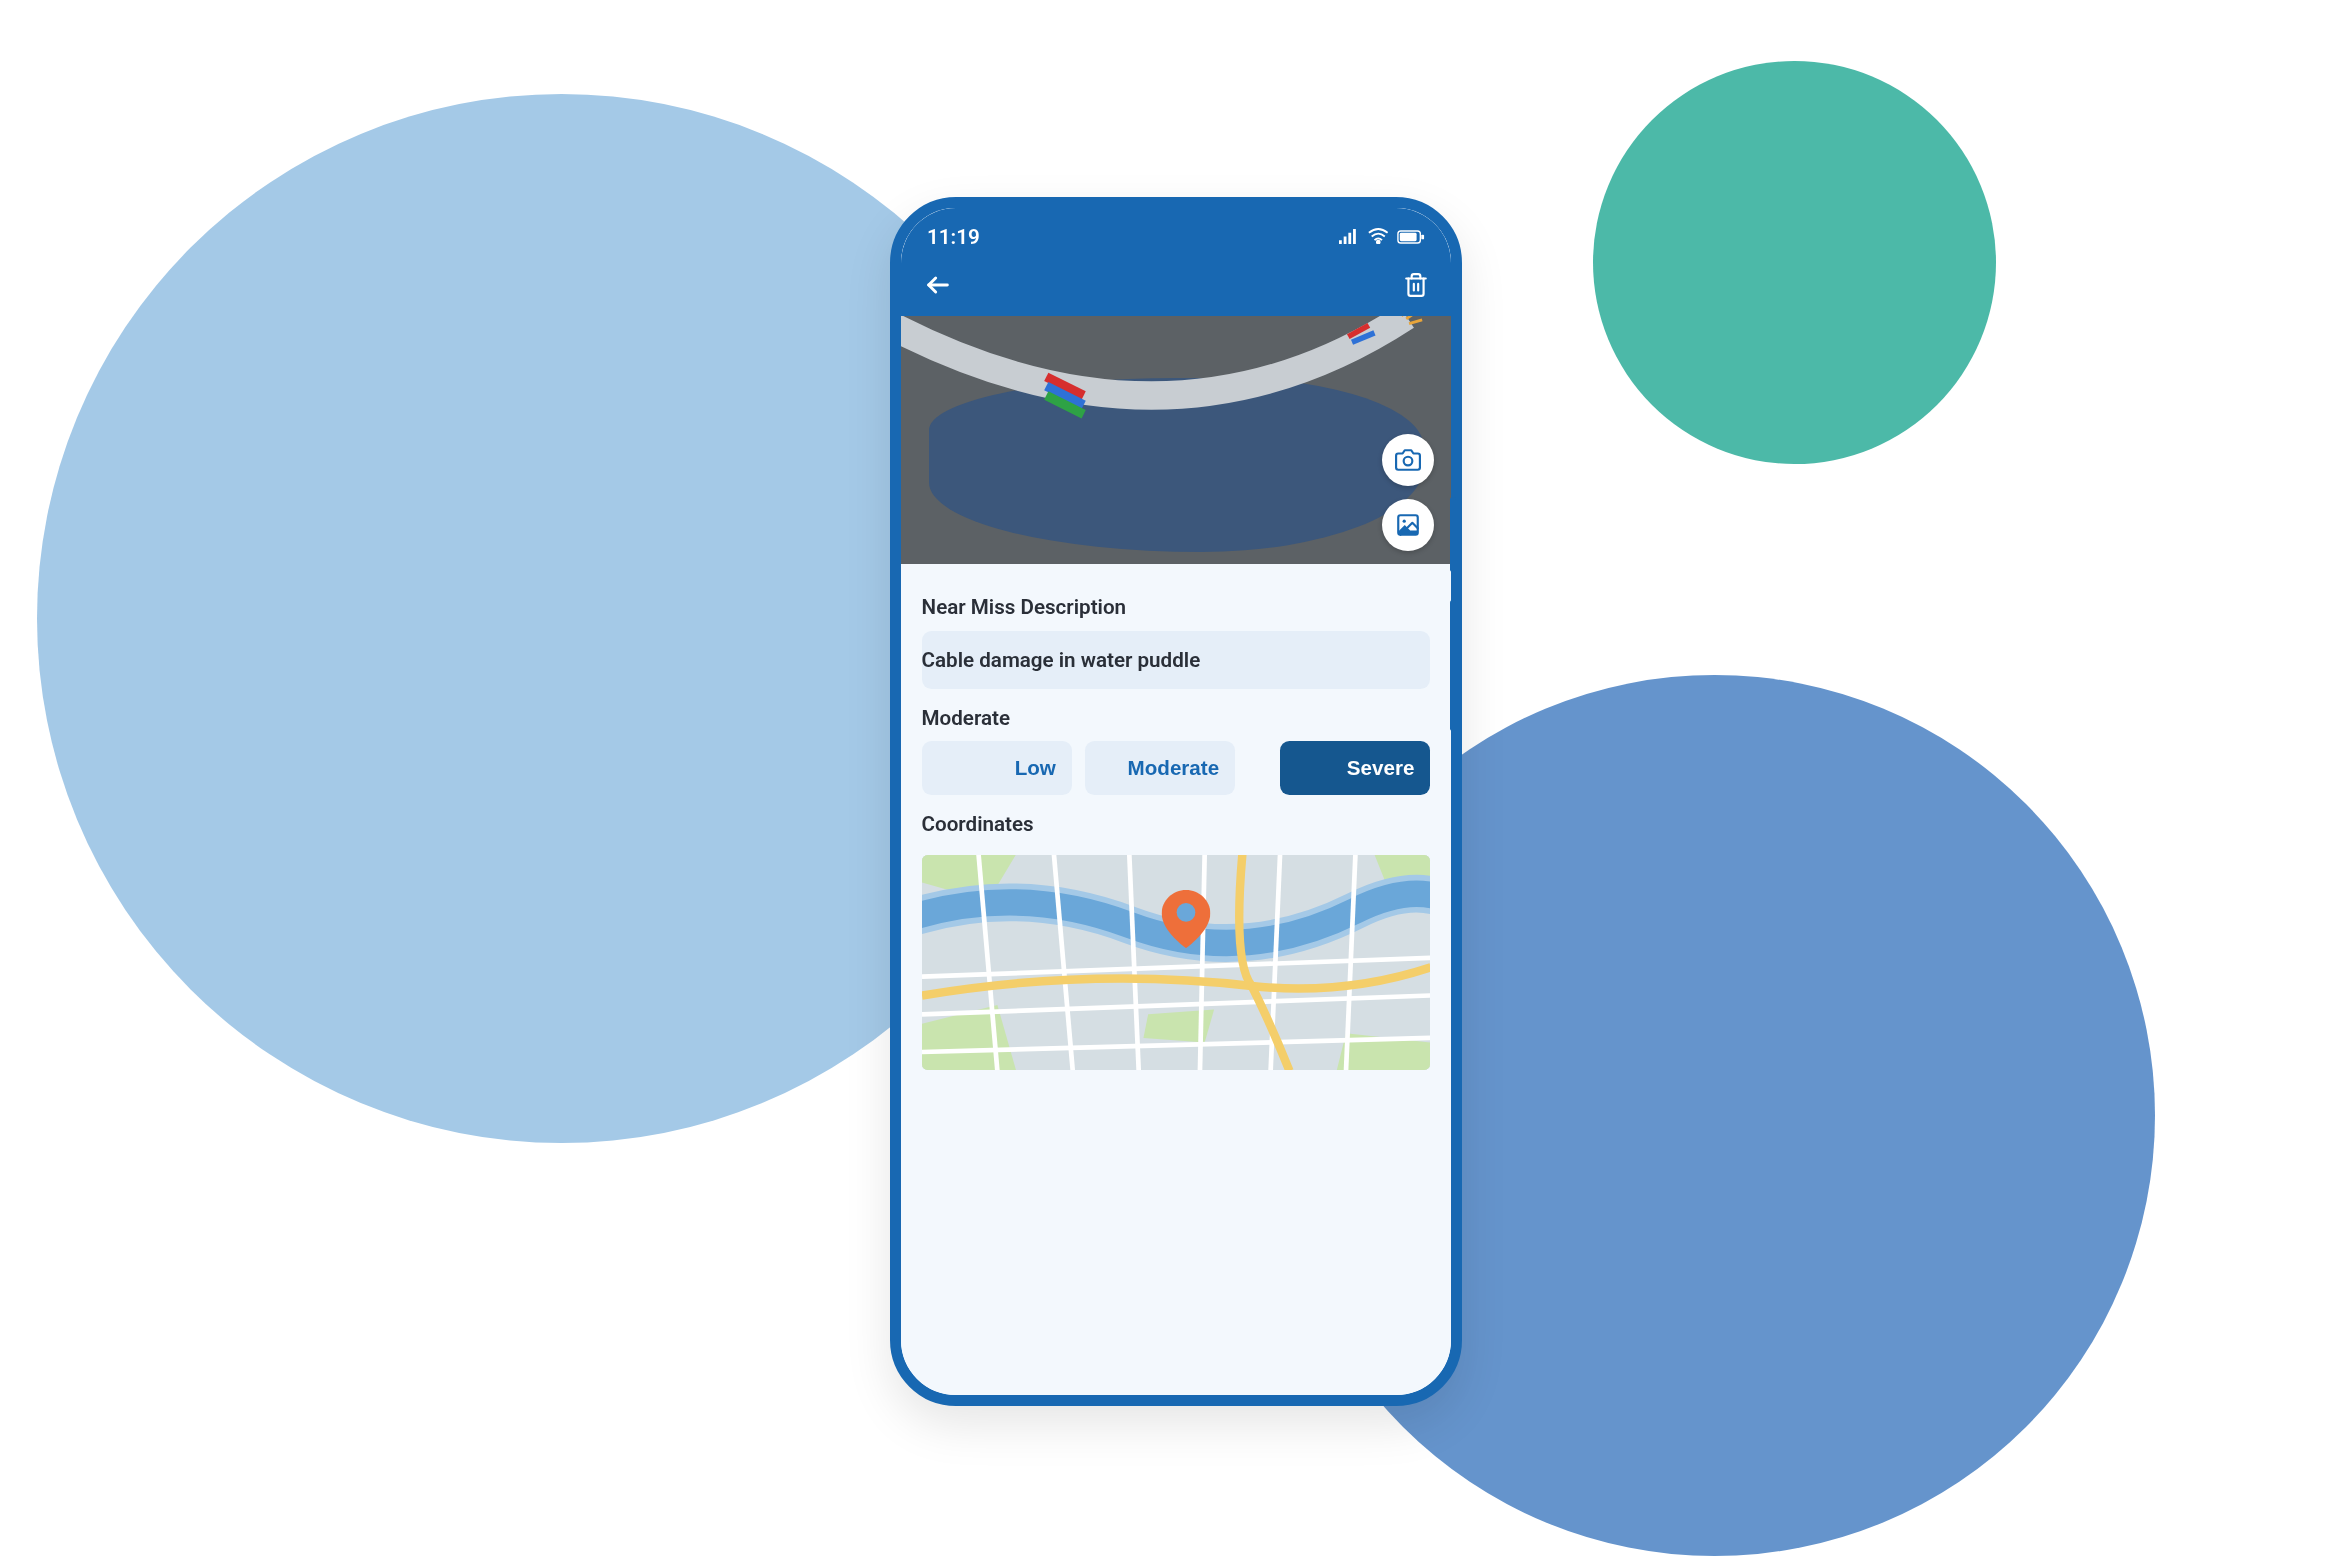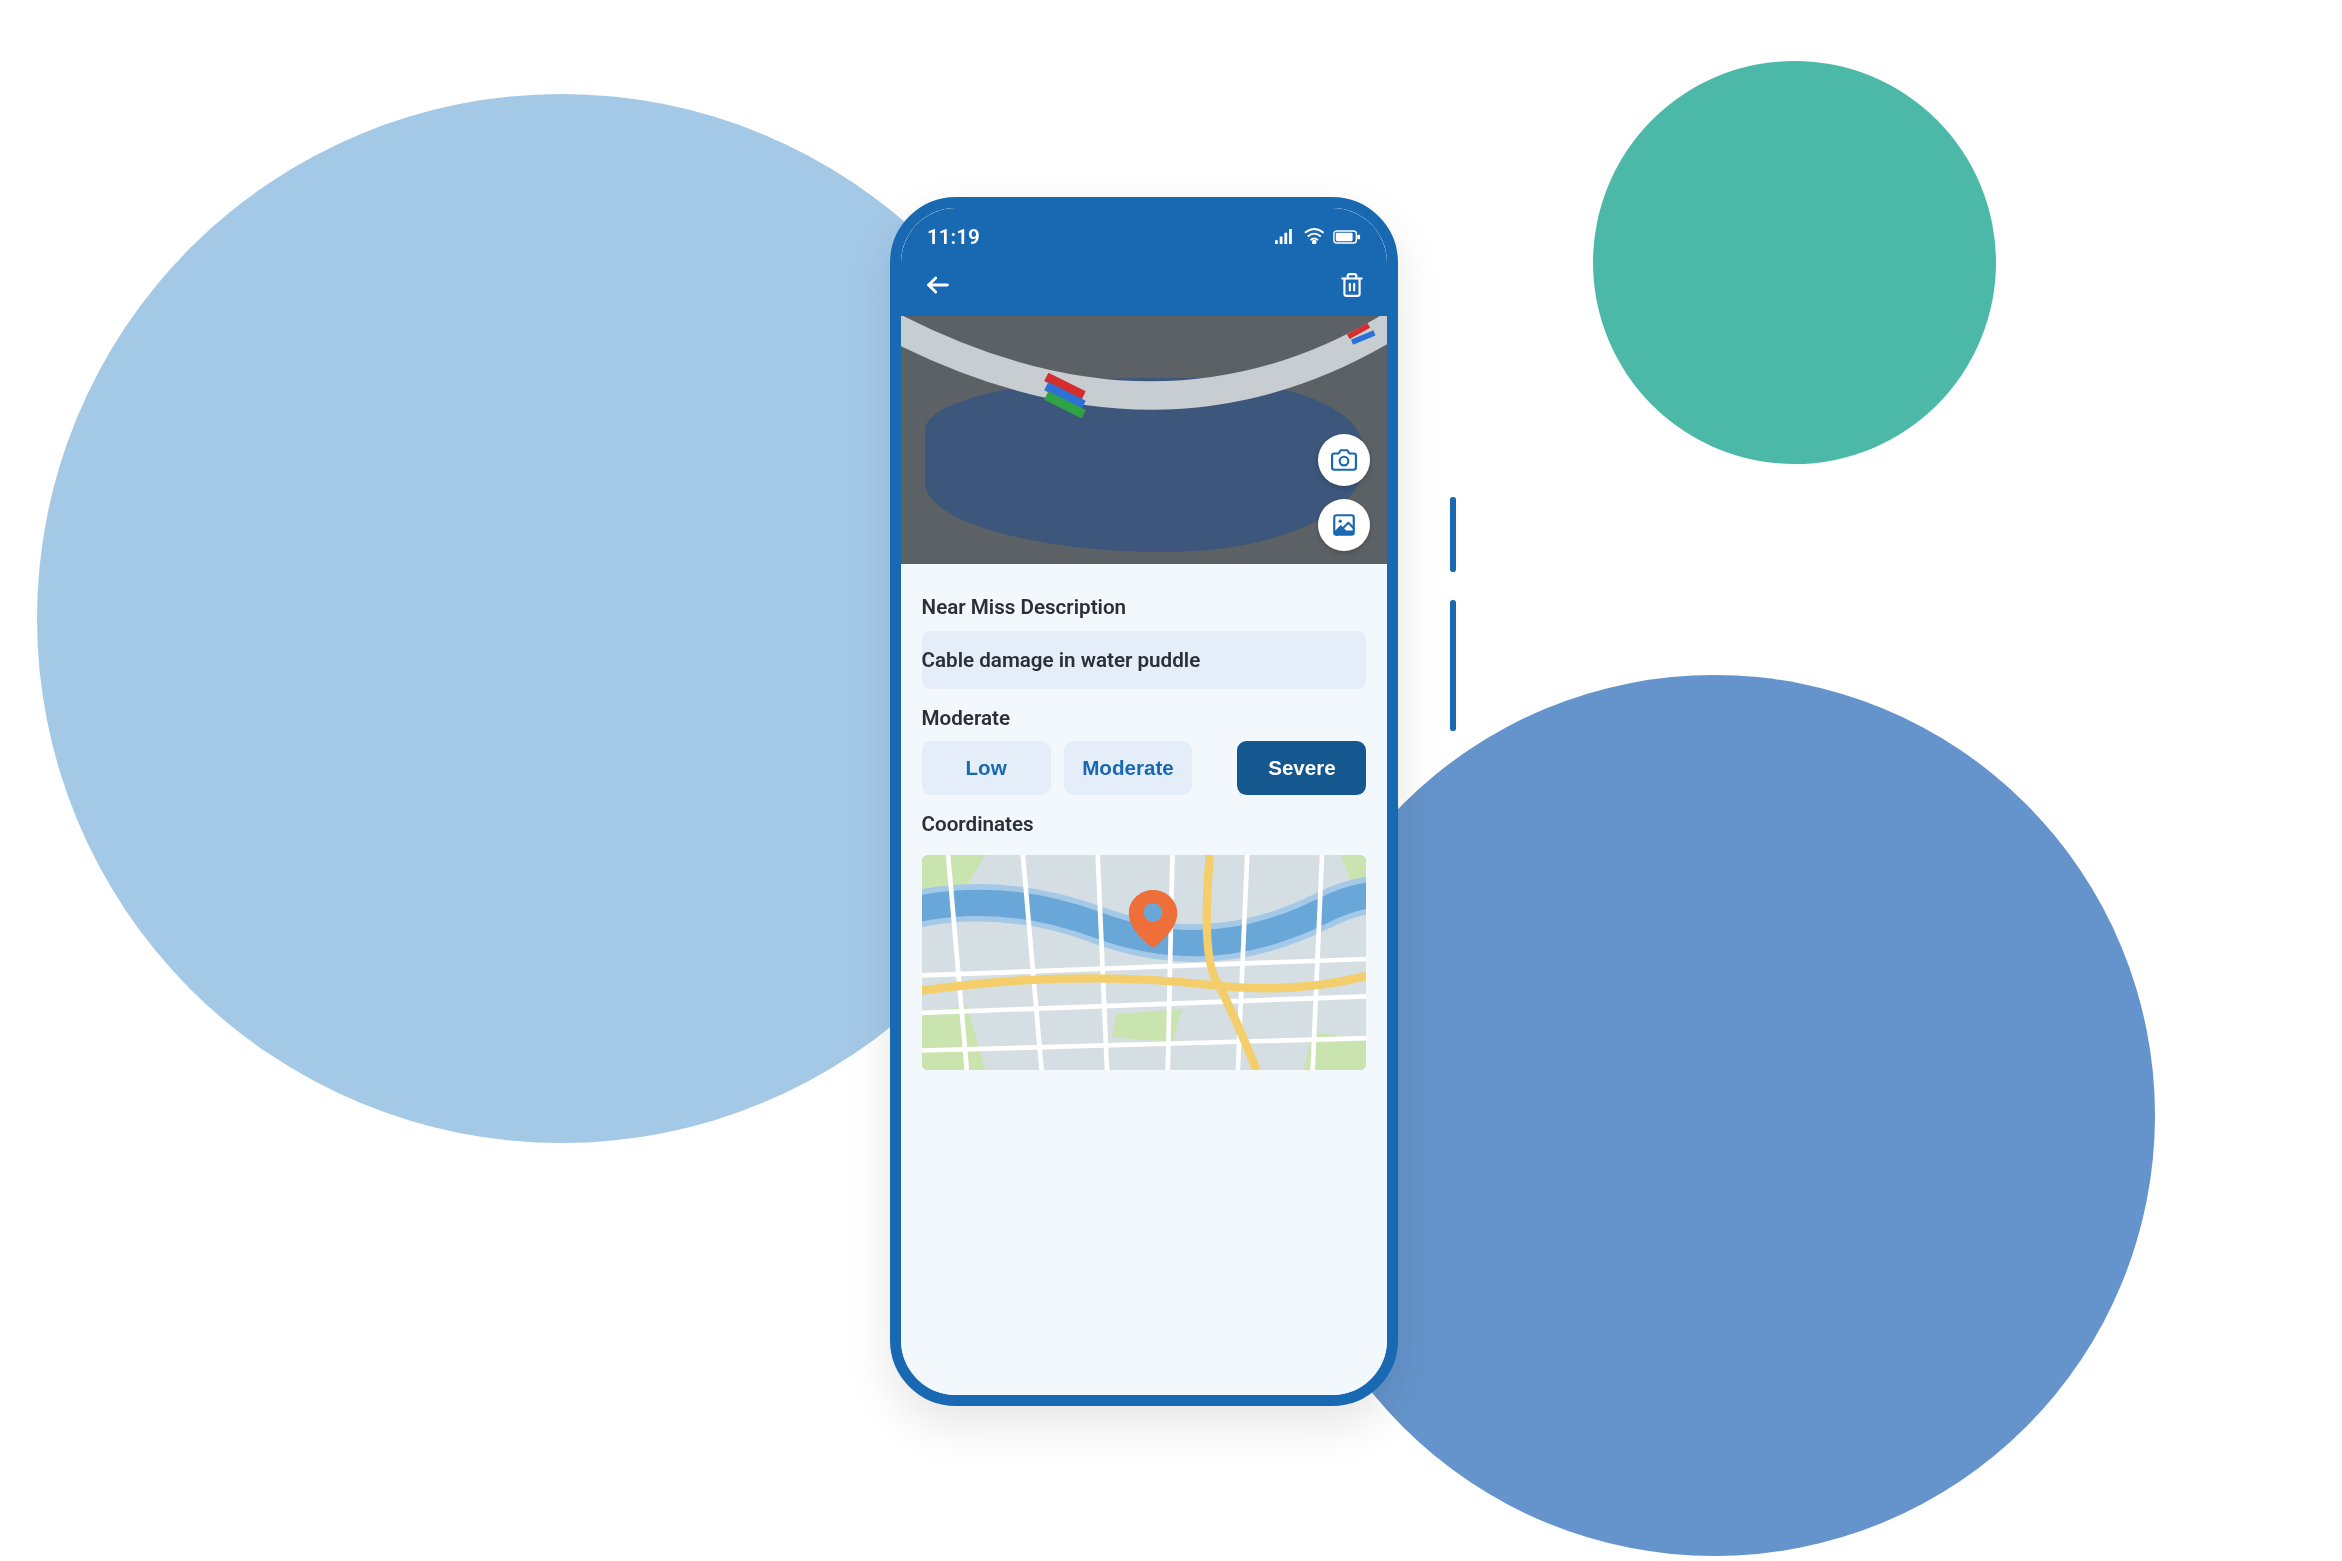--- a/index.html
+++ b/index.html
@@ -35,21 +35,21 @@
       height: 881px;
       border-radius: 50%;
       background: #6594cc;
       left: 1274px;
       top: 675px;
     }
     .phone {
       position: absolute;
       left: 890px;
       top: 197px;
-      width: 508px;
+      width: 572px;
       height: 1209px;
       background: #fff;
       border: 11.2px solid #1868b2;
       border-radius: 66px;
       overflow: hidden;
       box-shadow: 0 19px 47px rgba(0,0,0,0.1);
     }
     .phone-btn {
       width: 5.6px;
       height: 75px;
@@ -154,25 +154,25 @@
       color: #2a2f38;
       width: 100%;
       border: none;
     }
     .severity-row {
       display: flex;
       gap: 13px;
     }
     .severity-btn {
       flex: 1;
-      padding: 15px 0;
+      padding: 15px 16px;
       border-radius: 9.4px;
       font-size: 20.6px;
       font-weight: 600;
-      text-align: center;
+      text-align: right;
       background: #e5eef8;
       color: #1868b2;
       cursor: pointer;
       border: none;
     }
     .severity-btn.selected {
       background: #15578f;
       color: #fff;
       margin-left: 32px;
     }

